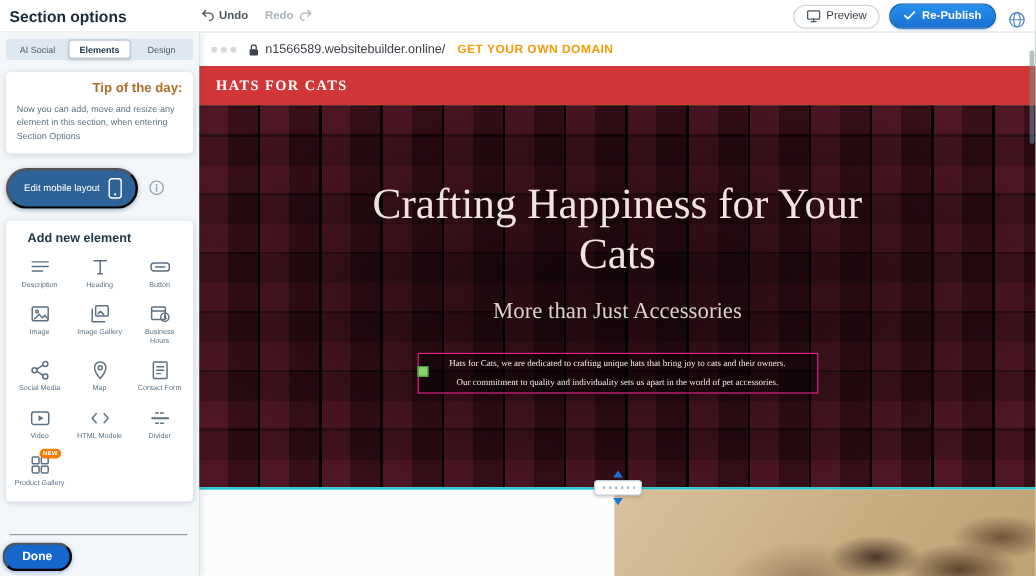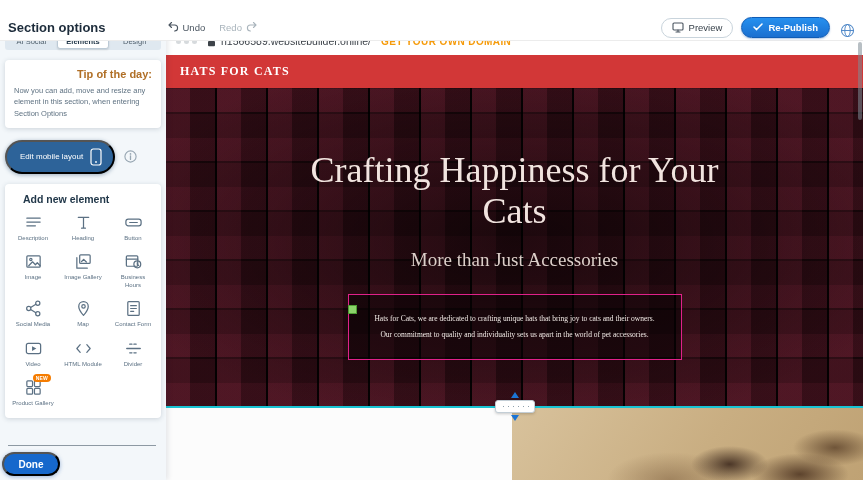--- a/index.html
+++ b/index.html
@@ -1,24 +1,24 @@
 <!DOCTYPE html>
 <html><head>
 <meta charset="utf-8">
 <style>
   html,body{margin:0;padding:0;background:#dfe3e6;}
   *{box-sizing:border-box;}
   .stage{position:relative;width:863px;height:480px;background:#fff;overflow:hidden;
          font-family:"Liberation Sans",sans-serif;-webkit-font-smoothing:antialiased;}
 
   
-  .topbar{position:absolute;top:14px;left:0;right:0;height:27px;background:#fff;z-index:30;
+  .topbar{position:absolute;top:0;left:0;right:0;height:27px;background:#fff;z-index:30;
           display:flex;align-items:center;padding:0 8px;border-bottom:1px solid #ececec;}
   .tb-title{font-size:13px;font-weight:700;color:#1c2b3a;}
-  .history{display:flex;align-items:flex-start;gap:14px;margin-left:62px;}
+  .history{display:flex;align-items:flex-start;gap:14px;margin-left:62px;font-weight:bold;}
   .hist-btn{display:flex;align-items:center;gap:4px;font-size:9.5px;color:#4a5560;cursor:pointer;}
   .hist-btn.disabled{color:#a9b4bc;}
   .tb-right{margin-left:auto;display:flex;align-items:flex-end;gap:8px;}
   .btn-preview{display:flex;align-items:center;gap:5px;height:20px;padding:0 10px;border-radius:10px;
                background:#fff;border:1px solid #c9d4dc;font-size:9.5px;color:#39434c;cursor:pointer;}
   .btn-republish{display:flex;align-items:center;gap:5px;height:21px;padding:0 11px;border-radius:11px;
                background:linear-gradient(#2690ef,#1a6fd0);border:1px solid #0f5cb5;font-size:9.5px;
                font-weight:600;color:#fff;cursor:pointer;box-shadow:0 1px 2px rgba(20,90,180,.35);}
   .globe{display:flex;align-items:center;margin-left:2px;cursor:pointer;}
 
@@ -67,21 +67,21 @@
   .hero{position:relative;height:318px;overflow:hidden;background-color:#140609;
     background-image:
       radial-gradient(ellipse 420px 190px at 50% 48%, rgba(0,0,0,.58), rgba(0,0,0,0) 100%),
       repeating-linear-gradient(90deg, rgba(150,45,70,.30) 0 24px, rgba(70,18,30,.30) 24px 49px, rgba(0,0,0,.9) 49px 51px),
       repeating-linear-gradient(0deg, rgba(130,35,60,.26) 0 23px, rgba(50,12,22,.30) 23px 47px, rgba(0,0,0,.9) 47px 49px);}
   .hero-inner{position:relative;padding-top:62px;text-align:center;}
   .hero-h1{font-family:"Liberation Serif",serif;font-size:36px;font-weight:500;color:#f1e4df;
            line-height:1.13;width:450px;margin:0 auto;cursor:pointer;}
   .hero-sub{font-family:"Liberation Serif",serif;font-size:19px;color:#dccfc9;margin-top:18px;cursor:pointer;}
   .hero-textbox{position:relative;width:334px;margin:23px auto 0;border:1px solid #e0218a;
-                background:rgba(8,2,4,.5);padding:16px 6px;cursor:pointer;}
+                background:rgba(8,2,4,.5);padding:0 6px;cursor:pointer;}
   .hero-body{display:block;font-family:"Liberation Serif",serif;font-size:7.5px;color:#f2ebe7;line-height:16px;}
   .green-handle{position:absolute;left:-1px;top:10px;width:9px;height:9px;background:#8bd36a;
                 border:1px solid #4e9e33;cursor:grab;}
 
   .next-section{position:relative;height:74px;background:#fcfcfc;border-top:2px solid #19c4d4;}
   .section-handle{position:absolute;left:50%;top:-8px;transform:translateX(-50%);width:40px;height:13px;z-index:5;cursor:ns-resize;}
   .pill{position:absolute;inset:0;background:#fff;border:1px solid #c3ced6;border-radius:3px;box-shadow:0 1px 3px rgba(0,0,0,.2);}
   .pill-dots{position:absolute;inset:3px 5px;background-image:radial-gradient(#8da0ac 0.8px, transparent 0.9px);background-size:5px 4.5px;}
   .arr{position:absolute;left:50%;margin-left:-4px;width:0;height:0;border-left:4px solid transparent;border-right:4px solid transparent;}
   .arr.up{top:-8px;border-bottom:6px solid #1b74d4;}

